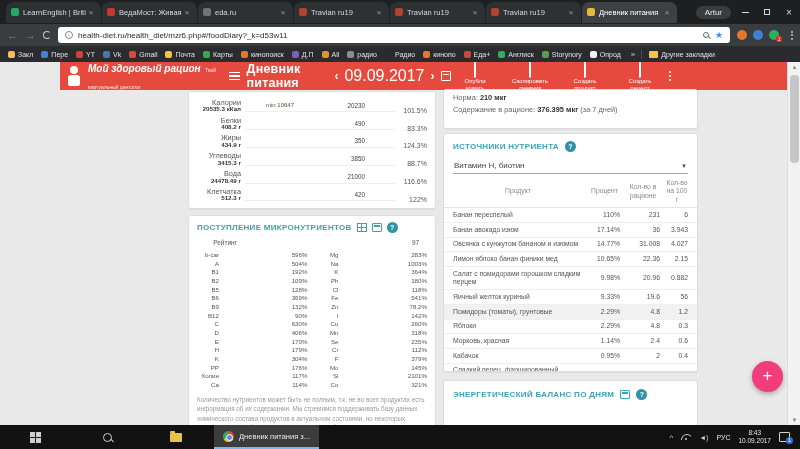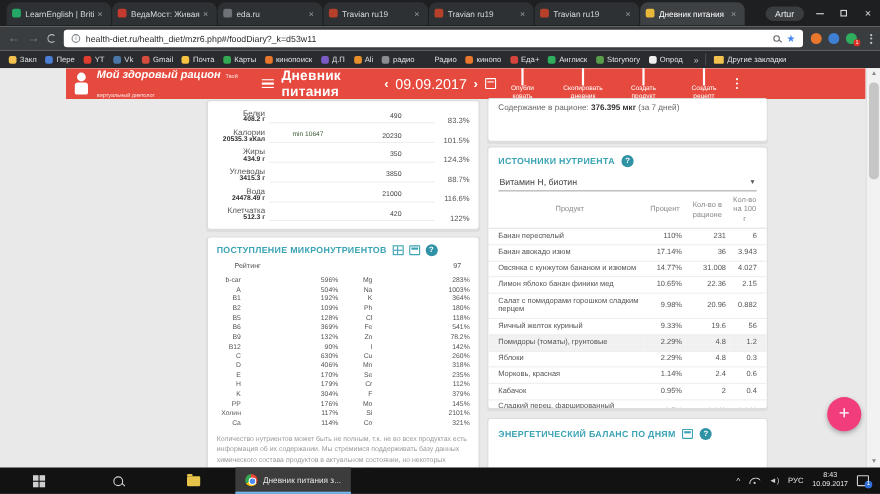--- a/index.html
+++ b/index.html
@@ -54,21 +54,21 @@
   .mascot::before{content:'';position:absolute;left:6px;top:2px;width:8px;height:8px;background:#fff;border-radius:50%;}
   .mascot::after{content:'';position:absolute;left:4px;top:11px;width:12px;height:11px;background:#fff;border-radius:3px 3px 2px 2px;}
   .brand{margin-left:4px;line-height:1.05;}
   .brand-title{font-size:10px;font-weight:bold;font-style:italic;}
   .brand-sub{font-size:5px;opacity:.85;}
   .hamburger{margin-left:10px;display:flex;flex-direction:column;gap:2px;}
   .hamburger i{width:11px;height:1.6px;background:#fff;}
   .page-title{font-size:12.5px;margin-left:7px;font-weight:bold;letter-spacing:.2px;}
   .datenav{display:flex;align-items:center;margin-left:9px;gap:6px;}
   .chev{font-size:12px;font-weight:bold;line-height:1;}
-  .dateval{font-size:13px;}
+  .dateval{font-size:16px;}
   .cal-ic{width:10px;height:10px;border:1.2px solid #fff;border-radius:1px;position:relative;}
   .cal-ic::before{content:'';position:absolute;left:1px;right:1px;top:1.5px;height:1.5px;background:#fff;}
   .hdr-actions{margin-left:auto;display:flex;align-items:flex-start;gap:6px;margin-right:4px;}
   .hab{width:49px;text-align:center;color:#fff;line-height:1.15;}
   .hab .hicon{width:11px;height:9px;border:1px solid #fff;border-radius:1px;margin:0 auto 2px;}
   .hab .l{font-size:6px;display:block;}
   .hdr-dots{display:flex;flex-direction:column;gap:1.5px;margin-right:108px;}
   .hdr-dots i{width:2.5px;height:2.5px;border-radius:50%;background:#fff;}
 
   .panel{position:absolute;background:#fff;border:1px solid #ddd;border-radius:3px;box-shadow:0 1px 1px rgba(0,0,0,.05);}
@@ -395,42 +395,42 @@
           <i></i>
           <i></i>
           <i></i>
         </span>
     </div>
 
     <div class="panel" id="macro-panel">
 
         <div class="mrow">
           <span class="mlabel">
+            <span class="mname">Калории</span>
+            <span class="mamount">20535.3 кКал</span>
+          </span>
+          <span class="mtrack">
+            <span class="mfill" style="width: 81%; background: rgb(126, 219, 99);"></span>
+            <span class="mmin">min 10647</span>
+            <span class="mval">20230</span>
+          </span>
+          <span class="mpct">101.5%</span>
+        </div>
+
+        <div class="mrow">
+          <span class="mlabel">
             <span class="mname">Белки</span>
             <span class="mamount">408.2 г</span>
           </span>
           <span class="mtrack">
             <span class="mfill" style="width: 68%; background: rgb(242, 99, 93);"></span>
             
             <span class="mval">490</span>
           </span>
           <span class="mpct">83.3%</span>
-        </div>
-
-        <div class="mrow">
-          <span class="mlabel">
-            <span class="mname">Калории</span>
-            <span class="mamount">20535.3 кКал</span>
-          </span>
-          <span class="mtrack">
-            <span class="mfill" style="width: 81%; background: rgb(126, 219, 99);"></span>
-            <span class="mmin">min 10647</span>
-            <span class="mval">20230</span>
-          </span>
-          <span class="mpct">101.5%</span>
         </div>
 
         <div class="mrow">
           <span class="mlabel">
             <span class="mname">Жиры</span>
             <span class="mamount">434.9 г</span>
           </span>
           <span class="mtrack">
             <span class="mfill" style="width: 100%; background: rgb(242, 99, 93);"></span>
             
@@ -689,20 +689,21 @@
               <span class="utrack"><span class="ufill" style="width: 100%; background: rgb(157, 88, 180);"></span></span>
               <span class="upct">321%</span>
             </div>
 
         </div>
       </div>
       <div class="footnote">Количество нутриентов может быть не полным, т.к. не во всех продуктах есть информация об их содержании. Мы стремимся поддерживать базу данных химического состава продуктов в актуальном состоянии, но некоторых данных может не быть в справочниках. Подробнее...</div>
     </div>
 
     <div class="panel" id="summary-panel">
+      <div class="sline"><span>Норма:</span> <b>210 мкг</b></div>
       <div class="sline"><span>Содержание в рационе:</span> <b>376.395 мкг</b> <span>(за 7 дней)</span></div>
     </div>
 
     <div class="panel" id="sources-panel">
       <div class="shead">
         <span class="sec-title">ИСТОЧНИКИ НУТРИЕНТА</span>
         <span class="tic help-ic">?</span>
       </div>
       <div class="nselect">
         <span>Витамин H, биотин</span>

